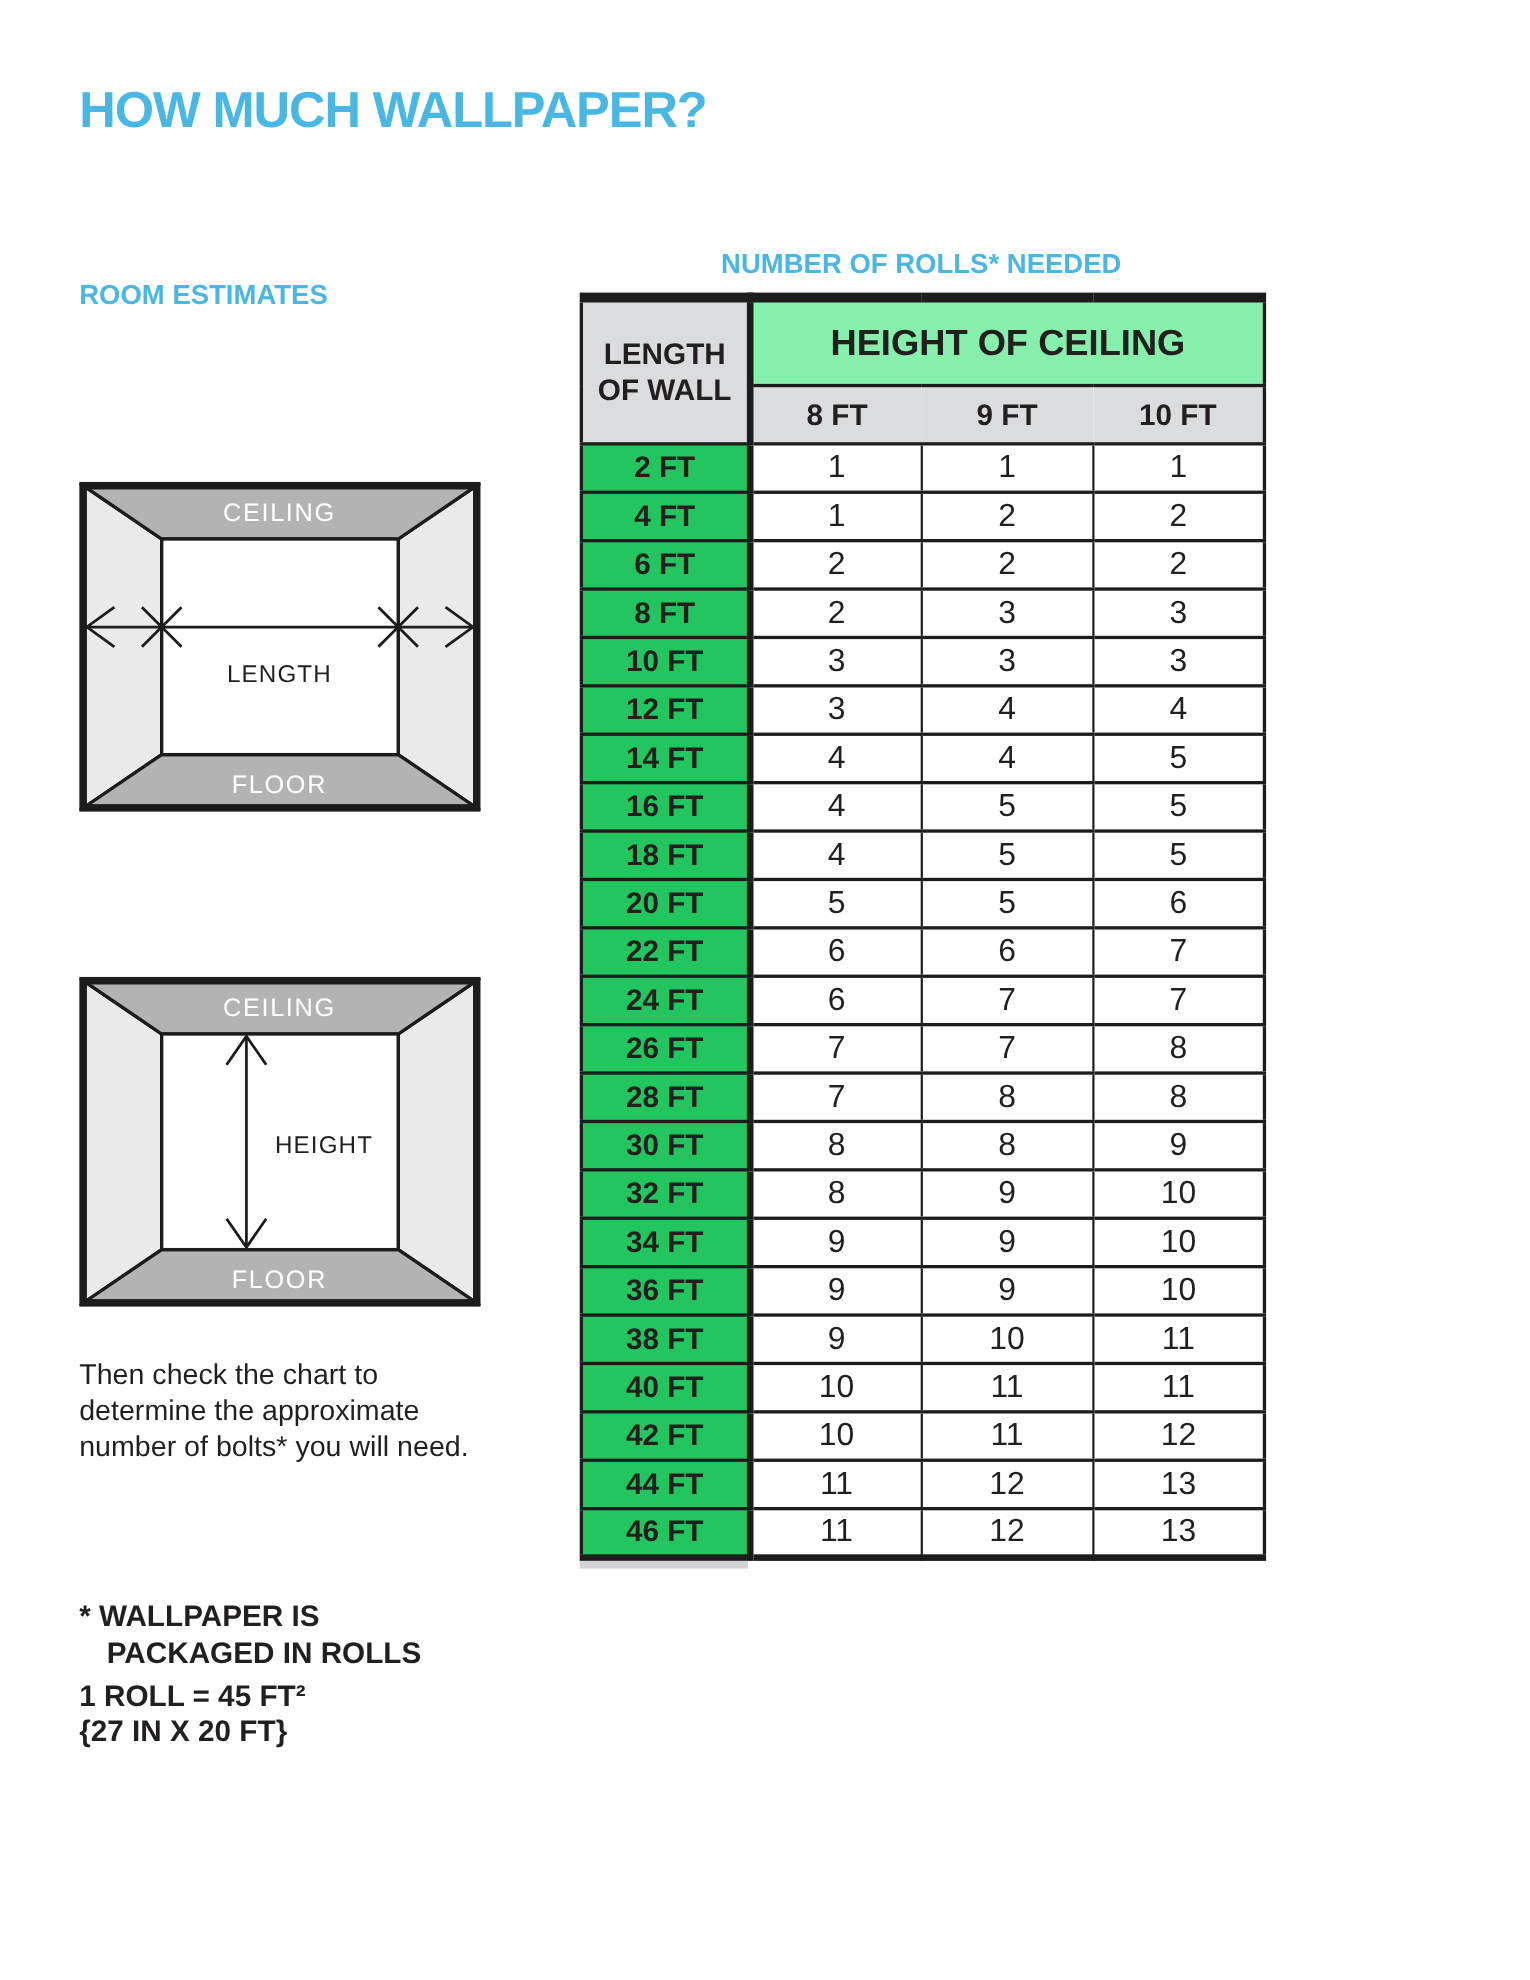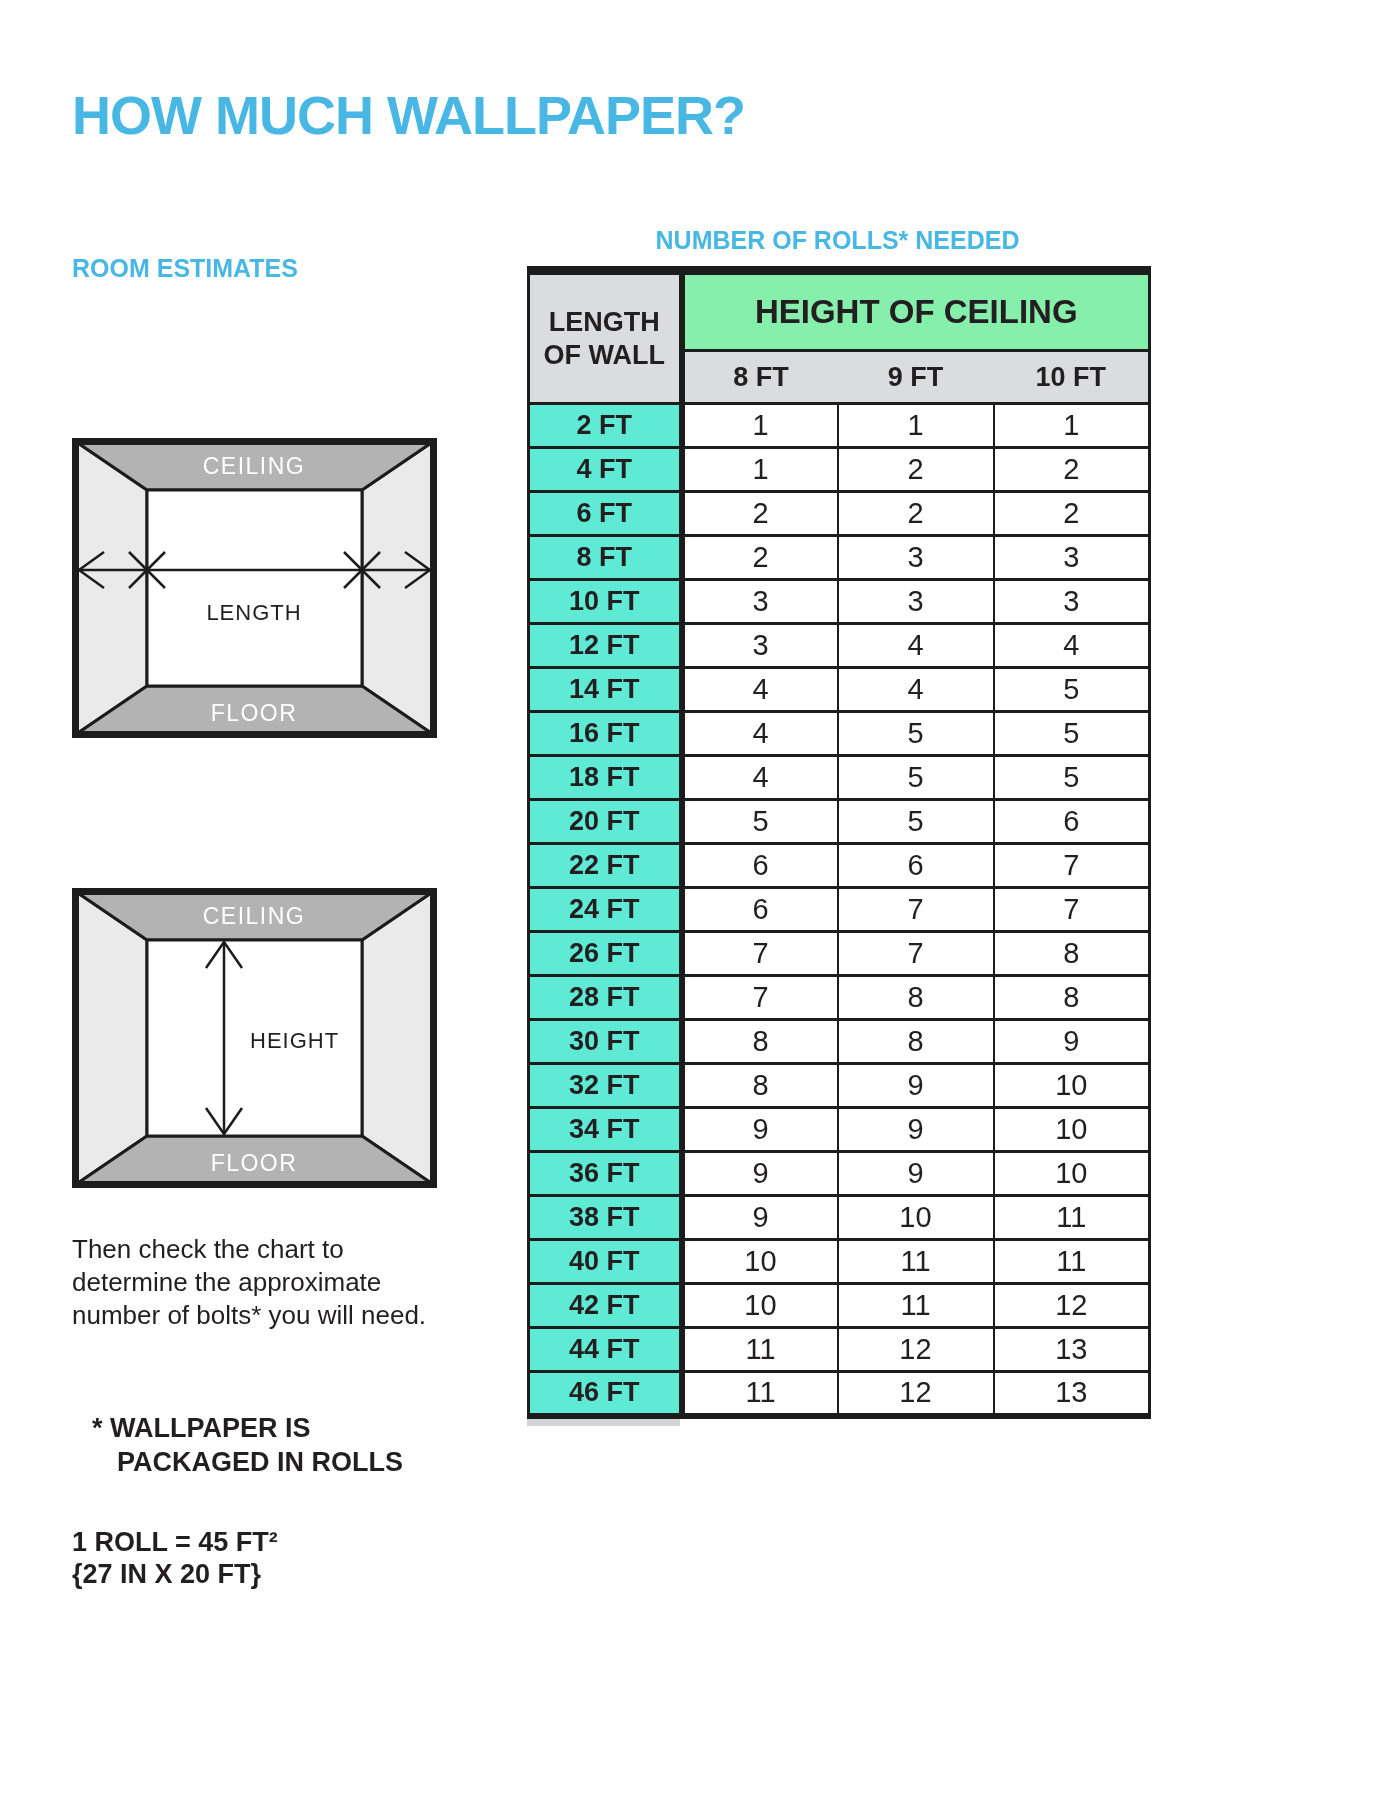--- a/index.html
+++ b/index.html
@@ -2,32 +2,32 @@
 <html><head>
 <meta charset="utf-8">
 <style>
   html,body{margin:0;padding:0;background:#ffffff;}
   .page{
     position:relative;width:1391px;height:1800px;background:#ffffff;overflow:hidden;
     font-family:"Liberation Sans","DejaVu Sans",sans-serif;color:#231f20;
   }
   .abs{position:absolute;}
   .title{
-    left:72px;top:84px;font-size:54px;font-weight:700;letter-spacing:-1px;
+    left:72px;top:72px;font-size:46px;font-weight:700;letter-spacing:-1px;
     color:#48b7e4;white-space:nowrap;text-align:center;
   }
   .section-heading{
     left:72px;top:254px;font-size:25px;font-weight:700;color:#48b7e4;white-space:nowrap;
   }
   .para{left:72px;font-size:26px;line-height:33px;color:#231f20;}
   .para span{display:block;}
   .para-1{top:331px;}
   .para-2{top:783px;}
   .para-3{top:1233px;}
-  .footnote{left:72px;top:1411px;font-size:27px;line-height:34px;font-weight:700;margin-left:20px;}
+  .footnote{left:72px;top:1452px;font-size:27px;line-height:34px;font-weight:700;}
   .footnote span{display:block;}
   .footnote .indent{padding-left:25px;}
   .roll-info{left:72px;top:1526px;font-size:27px;line-height:32px;font-weight:700;}
   .roll-info span{display:block;}
   .diagram-1{left:72px;top:438px;}
   .diagram-2{left:72px;top:888px;}
   svg text{font-family:"Liberation Sans","DejaVu Sans",sans-serif;}
   .room-label{fill:#ffffff;font-size:23px;letter-spacing:1.5px;}
   .dim-label{fill:#231f20;font-size:22px;letter-spacing:1px;}
   .dim line,.dim polyline{stroke:#1c1c1c;stroke-width:2.5;fill:none;}
@@ -52,21 +52,21 @@
   th.group{
     background:#86efac;border-bottom:3px solid #1c1c1c;
     font-size:33px;font-weight:700;height:74px;
   }
   tr.subhead th{
     background:#dbdcdd;border-left:none;border-right:none;
     border-bottom:3px solid #1c1c1c;font-size:27px;font-weight:700;height:50px;
   }
   tbody tr{height:44px;}
   tbody th{
-    background:#5eead4;border-right:6px solid #1c1c1c;border-top:3px solid #1c1c1c;
+    background:#22c55e;border-right:6px solid #1c1c1c;border-top:3px solid #1c1c1c;
     border-bottom:3px solid #1c1c1c;font-size:27px;font-weight:700;
   }
   tbody td{
     background:#ffffff;border:2px solid #1c1c1c;border-top-width:3px;border-bottom-width:3px;
     font-size:29px;font-weight:400;
   }
   .table-shadow{width:153px;height:7px;background:#d2d3d5;}
 </style>
 </head>
 <body>

